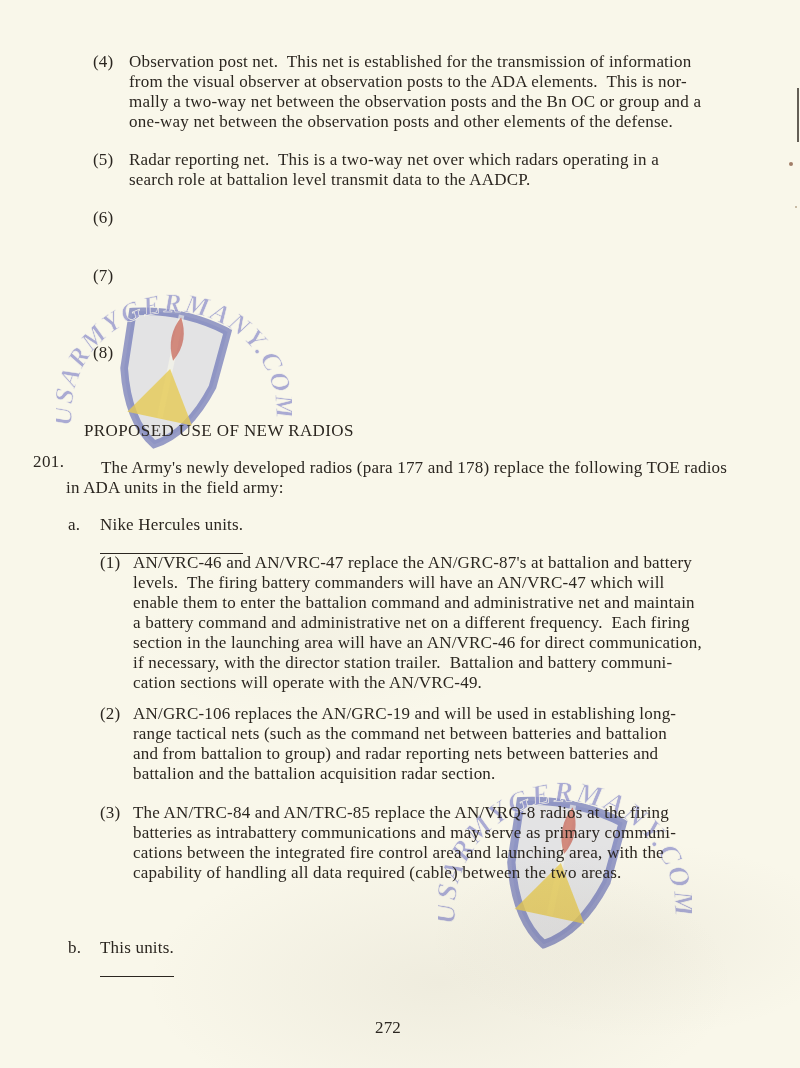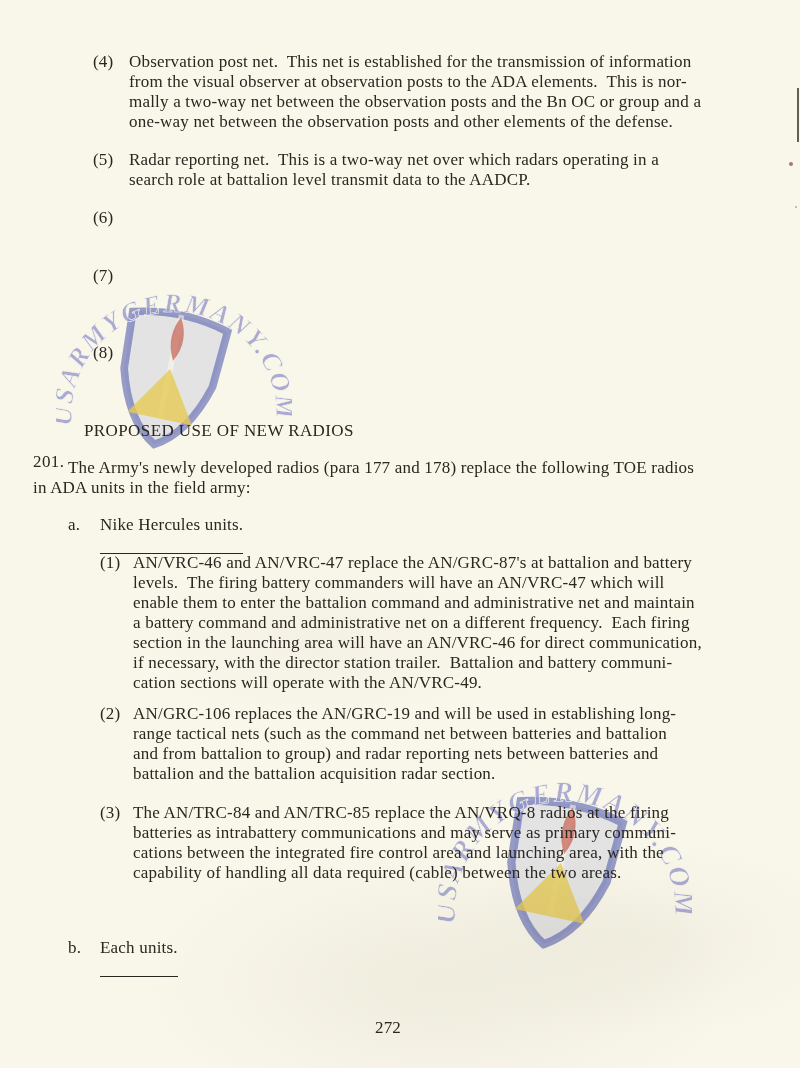--- a/index.html
+++ b/index.html
@@ -20,21 +20,21 @@
   }
   .row{position:absolute;display:flex;align-items:flex-start;}
   .ptext{white-space:pre-wrap;}
   .num{flex:0 0 36px;}
   .subrow .num{flex:0 0 33px;}
   .headrow .num{flex:0 0 51px;letter-spacing:0.4px;margin-top:31px;}
   .headrow .ptext{letter-spacing:0.4px;}
   .letter{flex:0 0 32px;}
   .utitle{border-bottom:1.5px solid var(--ink);padding-bottom:18px;}
   .introblock{position:absolute;left:33px;width:724px;}
-  .introblock .ptext{display:block;text-indent:35px;}
+  .introblock .ptext{display:block;text-indent:35px;margin-left:33px;}
   .noteline{position:absolute;left:144px;width:620px;}
   .notelabel{border-bottom:1.5px solid var(--ink);padding-bottom:1px;}
   .notetext{margin-left:11px;}
   .pagenum{position:absolute;left:344px;width:88px;text-align:center;}
   
   .wm{position:absolute;pointer-events:none;mix-blend-mode:multiply;opacity:.85;}
   .wm text{
     font-family:"Liberation Serif", serif;
     font-weight:bold;font-style:italic;
     font-size:27px;letter-spacing:2px;
@@ -143,21 +143,21 @@
     <span class="num">(3)</span>
     <span class="ptext">The AN/TRC-84 and AN/TRC-85 replace the AN/VRQ-8 radios at the firing
 batteries as intrabattery communications and may serve as primary communi-
 cations between the integrated fire control area and launching area, with the
 capability of handling all data required (cable) between the two areas.</span>
   </div>
 
 
   <div class="row" style="left:68px;top:938px;width:690px;">
     <span class="letter">b.</span>
-    <span class="utitle">Each units.</span>
+    <span class="utitle">This units.</span>
   </div>
 
   <div class="pagenum" style="top:1018px;">272</div>
 
   <div class="edge-line"></div>
   <div class="speck-1"></div>
   <div class="speck-2"></div>
 
 </div>
 

